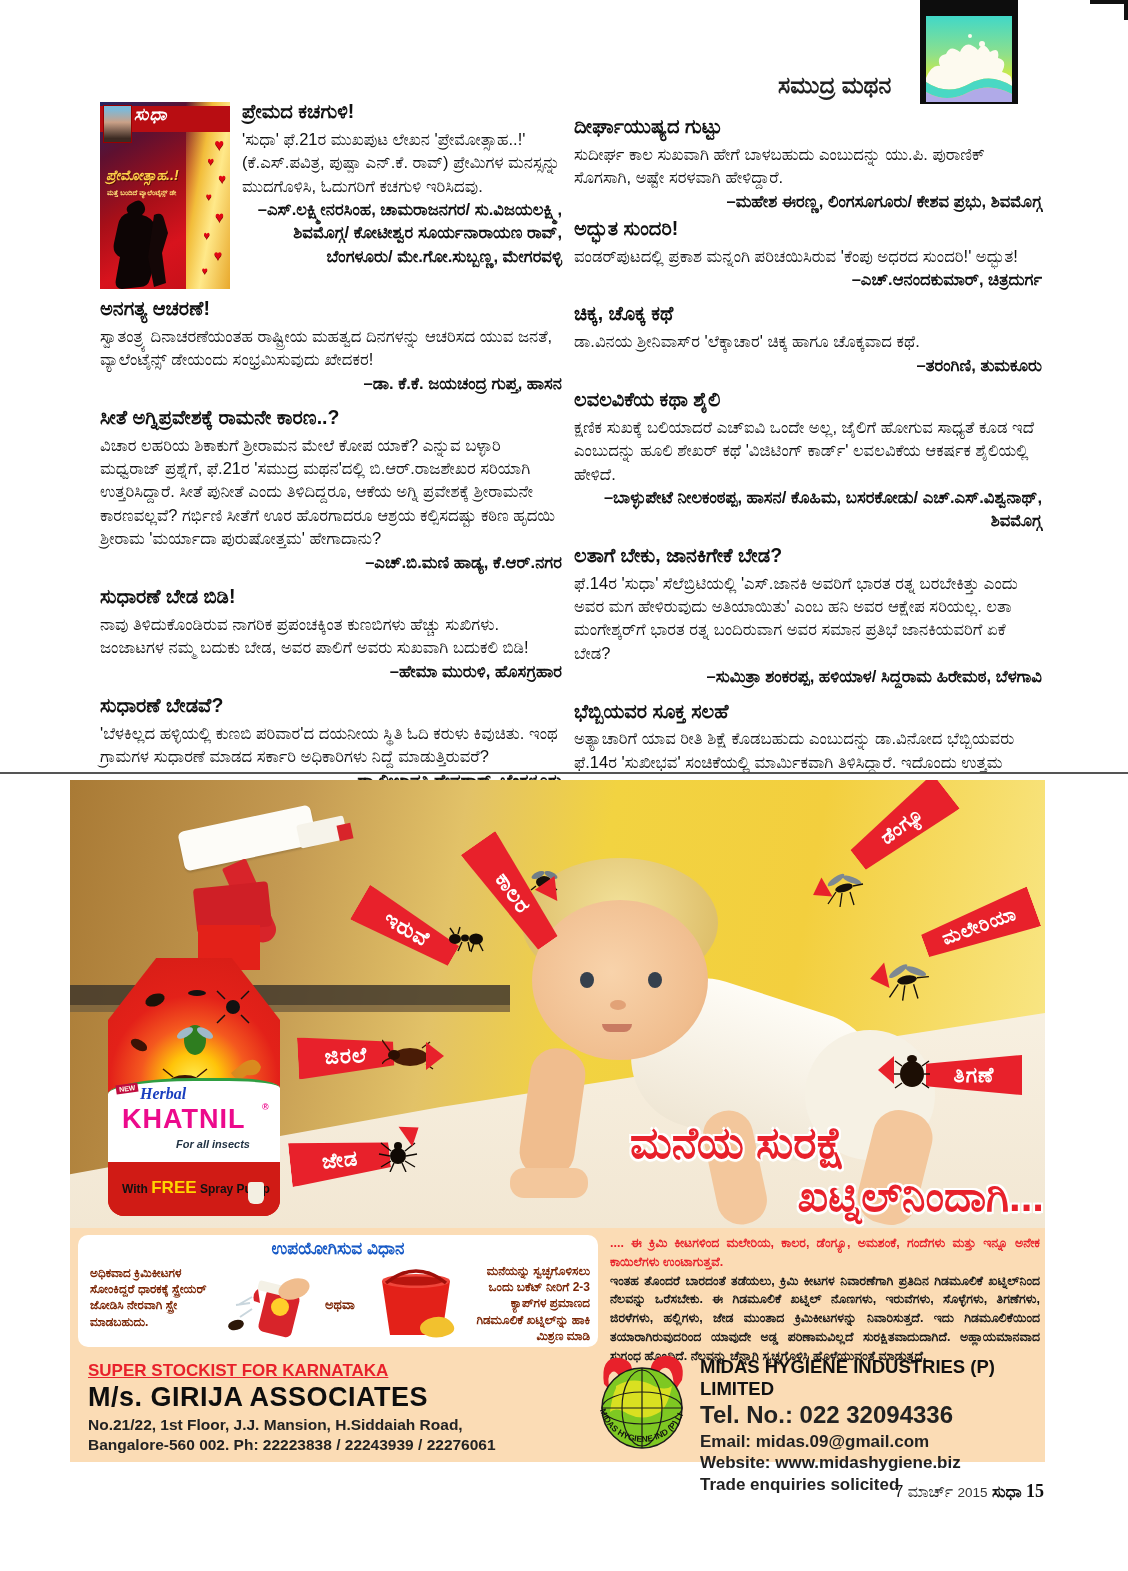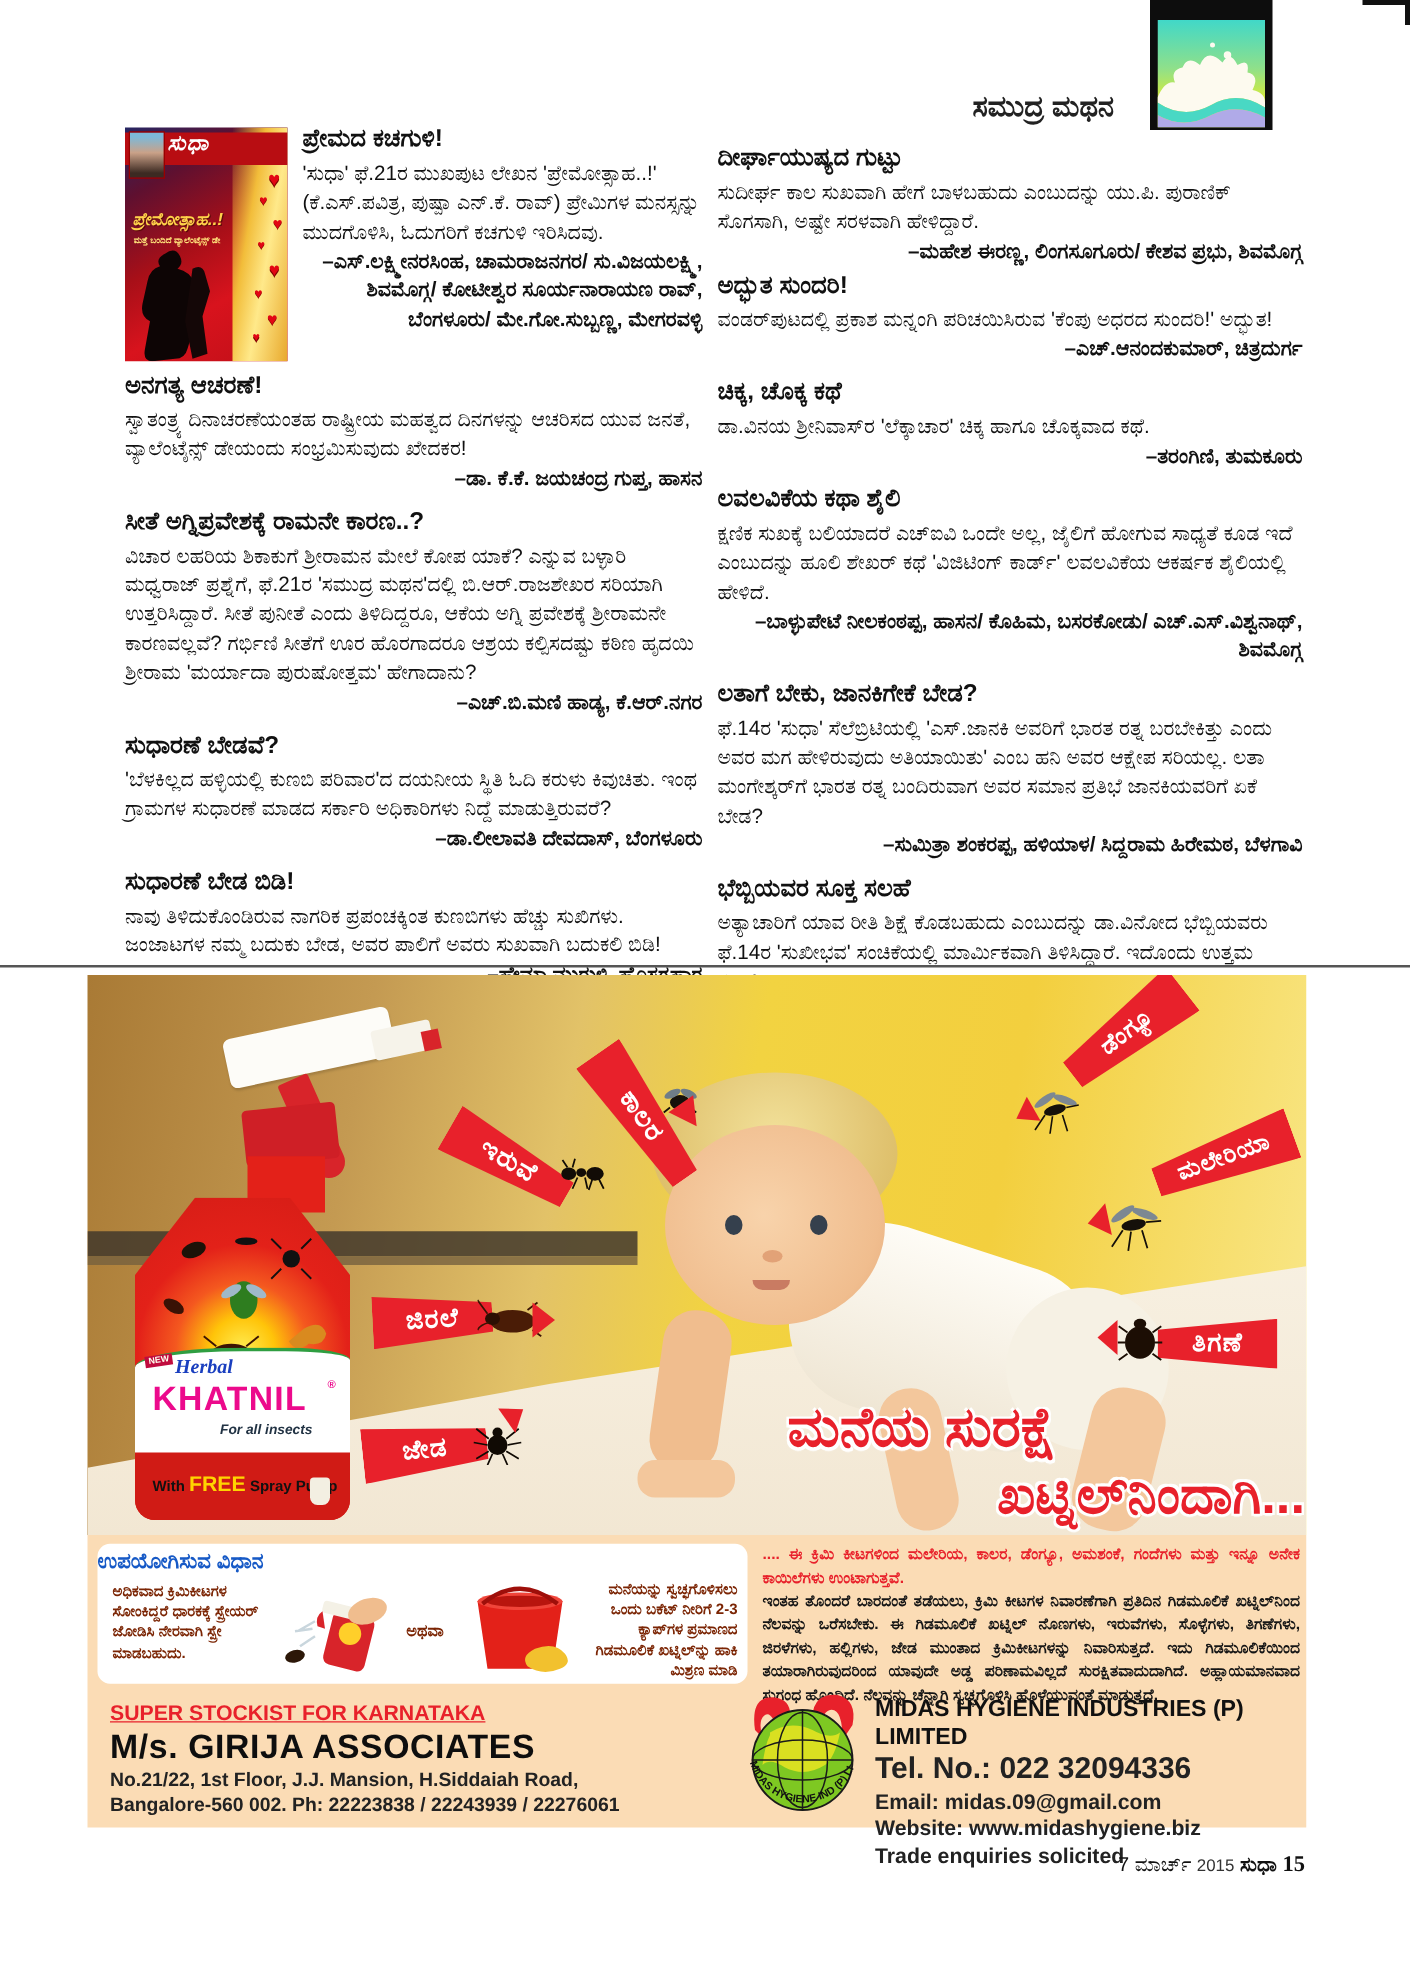--- a/index.html
+++ b/index.html
@@ -84,21 +84,21 @@
   .bt-offer .free{color:#ffd400;font-size:17px;font-weight:800;}
   .bt-pump{left:178px;top:402px;width:16px;height:22px;background:#f3efe2;border-radius:3px 3px 6px 6px;}
   
   .slogan{position:absolute;left:560px;top:338px;width:420px;color:#e8212b;font-weight:800;
      text-shadow:-2px -2px 0 #fff,2px -2px 0 #fff,-2px 2px 0 #fff,2px 2px 0 #fff,0 3px 1px rgba(255,255,255,.9);}
   .slogan .l1{font-size:44px;}
   .slogan .l2{font-size:42px;text-align:right;padding-right:6px;margin-top:4px;}
   
   .strip{position:absolute;left:0;top:448px;width:975px;height:234px;background:#fbdcb5;}
   .usage{position:absolute;left:8px;top:7px;width:520px;height:112px;background:#fff;border-radius:10px;}
-  .usage-title{position:absolute;left:0;top:4px;width:100%;color:#1659c6;font-size:17px;font-weight:800;}
+  .usage-title{position:absolute;left:0;top:4px;width:100%;text-align:center;color:#1659c6;font-size:17px;font-weight:800;}
   .usage-left{position:absolute;left:12px;top:30px;width:132px;color:#7b2504;font-size:12px;font-weight:700;line-height:1.35;}
   .usage-or{position:absolute;left:247px;top:62px;color:#7b2504;font-size:13px;font-weight:700;}
   .usage-right{position:absolute;left:388px;top:28px;width:124px;color:#7b2504;font-size:12px;font-weight:700;line-height:1.35;text-align:right;}
   .sprayhand{position:absolute;left:150px;top:38px;width:92px;height:66px;}
   .bucket{position:absolute;left:292px;top:32px;width:92px;height:76px;}
   .desc{position:absolute;left:540px;top:6px;width:430px;font-size:12.5px;font-weight:700;line-height:1.5;text-align:justify;}
   .desc-red{color:#e8212b;margin:0;}
   .desc-black{color:#151515;margin:0;}
   .stockist{position:absolute;left:18px;top:133px;}
   .stk-label{color:#e8212b;font-size:17px;font-weight:800;text-decoration:underline;margin:0;}
@@ -170,28 +170,28 @@
       <h3 class="ltr-h">ಅನಗತ್ಯ ಆಚರಣೆ!</h3>
       <p class="ltr-b">ಸ್ವಾತಂತ್ರ್ಯ ದಿನಾಚರಣೆಯಂತಹ ರಾಷ್ಟ್ರೀಯ ಮಹತ್ವದ ದಿನಗಳನ್ನು ಆಚರಿಸದ ಯುವ ಜನತೆ, ವ್ಯಾಲೆಂಟೈನ್ಸ್ ಡೇಯಂದು ಸಂಭ್ರಮಿಸುವುದು ಖೇದಕರ!</p>
       <p class="ltr-s">–ಡಾ. ಕೆ.ಕೆ. ಜಯಚಂದ್ರ ಗುಪ್ತ, ಹಾಸನ</p>
     </article>
     <article>
       <h3 class="ltr-h">ಸೀತೆ ಅಗ್ನಿಪ್ರವೇಶಕ್ಕೆ ರಾಮನೇ ಕಾರಣ..?</h3>
       <p class="ltr-b">ವಿಚಾರ ಲಹರಿಯ ಶಿಕಾಕುಗೆ ಶ್ರೀರಾಮನ ಮೇಲೆ ಕೋಪ ಯಾಕೆ? ಎನ್ನುವ ಬಳ್ಳಾರಿ ಮಧ್ವರಾಜ್ ಪ್ರಶ್ನೆಗೆ, ಫೆ.21ರ 'ಸಮುದ್ರ ಮಥನ'ದಲ್ಲಿ ಬಿ.ಆರ್.ರಾಜಶೇಖರ ಸರಿಯಾಗಿ ಉತ್ತರಿಸಿದ್ದಾರೆ. ಸೀತೆ ಪುನೀತೆ ಎಂದು ತಿಳಿದಿದ್ದರೂ, ಆಕೆಯ ಅಗ್ನಿ ಪ್ರವೇಶಕ್ಕೆ ಶ್ರೀರಾಮನೇ ಕಾರಣವಲ್ಲವೆ? ಗರ್ಭಿಣಿ ಸೀತೆಗೆ ಊರ ಹೊರಗಾದರೂ ಆಶ್ರಯ ಕಲ್ಪಿಸದಷ್ಟು ಕಠಿಣ ಹೃದಯಿ ಶ್ರೀರಾಮ 'ಮರ್ಯಾದಾ ಪುರುಷೋತ್ತಮ' ಹೇಗಾದಾನು?</p>
       <p class="ltr-s">–ಎಚ್.ಬಿ.ಮಣಿ ಹಾಡ್ಯ, ಕೆ.ಆರ್.ನಗರ</p>
     </article>
     <article>
+      <h3 class="ltr-h">ಸುಧಾರಣೆ ಬೇಡ ಬಿಡಿ!</h3>
+      <p class="ltr-b">ನಾವು ತಿಳಿದುಕೊಂಡಿರುವ ನಾಗರಿಕ ಪ್ರಪಂಚಕ್ಕಿಂತ ಕುಣಬಿಗಳು ಹೆಚ್ಚು ಸುಖಿಗಳು. ಜಂಜಾಟಗಳ ನಮ್ಮ ಬದುಕು ಬೇಡ, ಅವರ ಪಾಲಿಗೆ ಅವರು ಸುಖವಾಗಿ ಬದುಕಲಿ ಬಿಡಿ!</p>
+      <p class="ltr-s">–ಹೇಮಾ ಮುರುಳಿ, ಹೊಸಗ್ರಹಾರ</p>
+    </article>
+    <article>
       <h3 class="ltr-h">ಸುಧಾರಣೆ ಬೇಡವೆ?</h3>
       <p class="ltr-b">'ಬೆಳಕಿಲ್ಲದ ಹಳ್ಳಿಯಲ್ಲಿ ಕುಣಬಿ ಪರಿವಾರ'ದ ದಯನೀಯ ಸ್ಥಿತಿ ಓದಿ ಕರುಳು ಕಿವುಚಿತು. ಇಂಥ ಗ್ರಾಮಗಳ ಸುಧಾರಣೆ ಮಾಡದ ಸರ್ಕಾರಿ ಅಧಿಕಾರಿಗಳು ನಿದ್ದೆ ಮಾಡುತ್ತಿರುವರೆ?</p>
       <p class="ltr-s">–ಡಾ.ಲೀಲಾವತಿ ದೇವದಾಸ್, ಬೆಂಗಳೂರು</p>
-    </article>
-    <article>
-      <h3 class="ltr-h">ಸುಧಾರಣೆ ಬೇಡ ಬಿಡಿ!</h3>
-      <p class="ltr-b">ನಾವು ತಿಳಿದುಕೊಂಡಿರುವ ನಾಗರಿಕ ಪ್ರಪಂಚಕ್ಕಿಂತ ಕುಣಬಿಗಳು ಹೆಚ್ಚು ಸುಖಿಗಳು. ಜಂಜಾಟಗಳ ನಮ್ಮ ಬದುಕು ಬೇಡ, ಅವರ ಪಾಲಿಗೆ ಅವರು ಸುಖವಾಗಿ ಬದುಕಲಿ ಬಿಡಿ!</p>
-      <p class="ltr-s">–ಹೇಮಾ ಮುರುಳಿ, ಹೊಸಗ್ರಹಾರ</p>
     </article>
   </section>
 
   <section class="letters letters-right">
     <article>
       <h3 class="ltr-h">ದೀರ್ಘಾಯುಷ್ಯದ ಗುಟ್ಟು</h3>
       <p class="ltr-b">ಸುದೀರ್ಘ ಕಾಲ ಸುಖವಾಗಿ ಹೇಗೆ ಬಾಳಬಹುದು ಎಂಬುದನ್ನು ಯು.ಪಿ. ಪುರಾಣಿಕ್ ಸೊಗಸಾಗಿ, ಅಷ್ಟೇ ಸರಳವಾಗಿ ಹೇಳಿದ್ದಾರೆ.</p>
       <p class="ltr-s">–ಮಹೇಶ ಈರಣ್ಣ, ಲಿಂಗಸೂಗೂರು/ ಕೇಶವ ಪ್ರಭು, ಶಿವಮೊಗ್ಗ</p>
     </article>
     <article>

